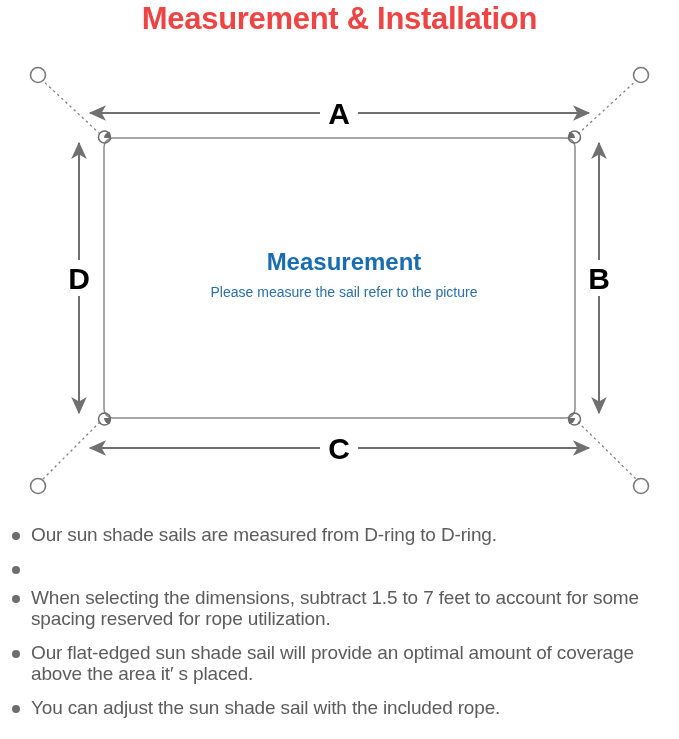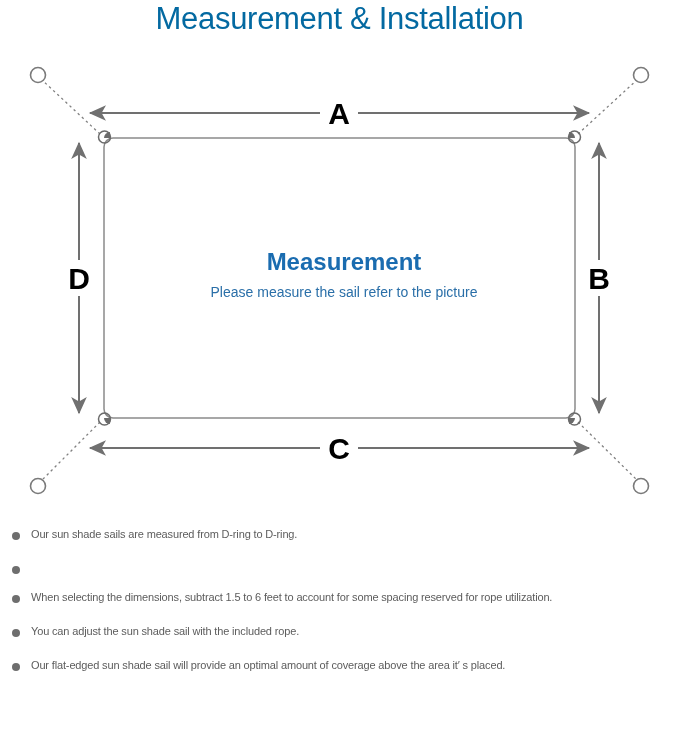--- a/index.html
+++ b/index.html
@@ -16,22 +16,22 @@
   }
 
   
   #page-title {
     position: absolute;
     left: 0;
     top: 0;
     width: 679px;
     text-align: center;
     font-size: 31px;
-    font-weight: normal;
-    color: #0369a1;
+    font-weight: bold;
+    color: #ef4444;
     letter-spacing: -0.3px;
     line-height: 38px;
     white-space: nowrap;
   }
 
   
   #diagram {
     position: absolute;
     left: 0;
     top: 48px;
@@ -77,21 +77,21 @@
   .note-bullet {
     width: 8px;
     height: 8px;
     border-radius: 50%;
     background: #6e6e6e;
     flex: 0 0 auto;
     margin-top: 8px;
     margin-right: 11px;
   }
   .note-text {
-    font-size: 11px;
+    font-size: 19px;
     line-height: 21px;
     color: #5c5c5c;
     font-family: "Liberation Sans", sans-serif;
     letter-spacing: -0.15px;
   }
 </style>
 </head>
 <body>
 
 <div id="page-title">Measurement &amp; Installation</div>
@@ -176,23 +176,23 @@
 <div id="notes">
   <div class="note-row">
     <span class="note-bullet"></span>
     <span class="note-text">Our sun shade sails are measured from D-ring to D-ring.</span>
   </div>
   <div class="note-row">
     <span class="note-bullet"></span>
   </div>
   <div class="note-row">
     <span class="note-bullet"></span>
-    <span class="note-text">When selecting the dimensions, subtract 1.5 to 6 feet to account for some spacing reserved for rope utilization.</span>
+    <span class="note-text">When selecting the dimensions, subtract 1.5 to 7 feet to account for some spacing reserved for rope utilization.</span>
+  </div>
+  <div class="note-row">
+    <span class="note-bullet"></span>
+    <span class="note-text">Our flat-edged sun shade sail will provide an optimal amount of coverage above the area it′ s placed.</span>
   </div>
   <div class="note-row">
     <span class="note-bullet"></span>
     <span class="note-text">You can adjust the sun shade sail with the included rope.</span>
   </div>
-  <div class="note-row">
-    <span class="note-bullet"></span>
-    <span class="note-text">Our flat-edged sun shade sail will provide an optimal amount of coverage above the area it′ s placed.</span>
-  </div>
 </div>
 
 </body></html>

